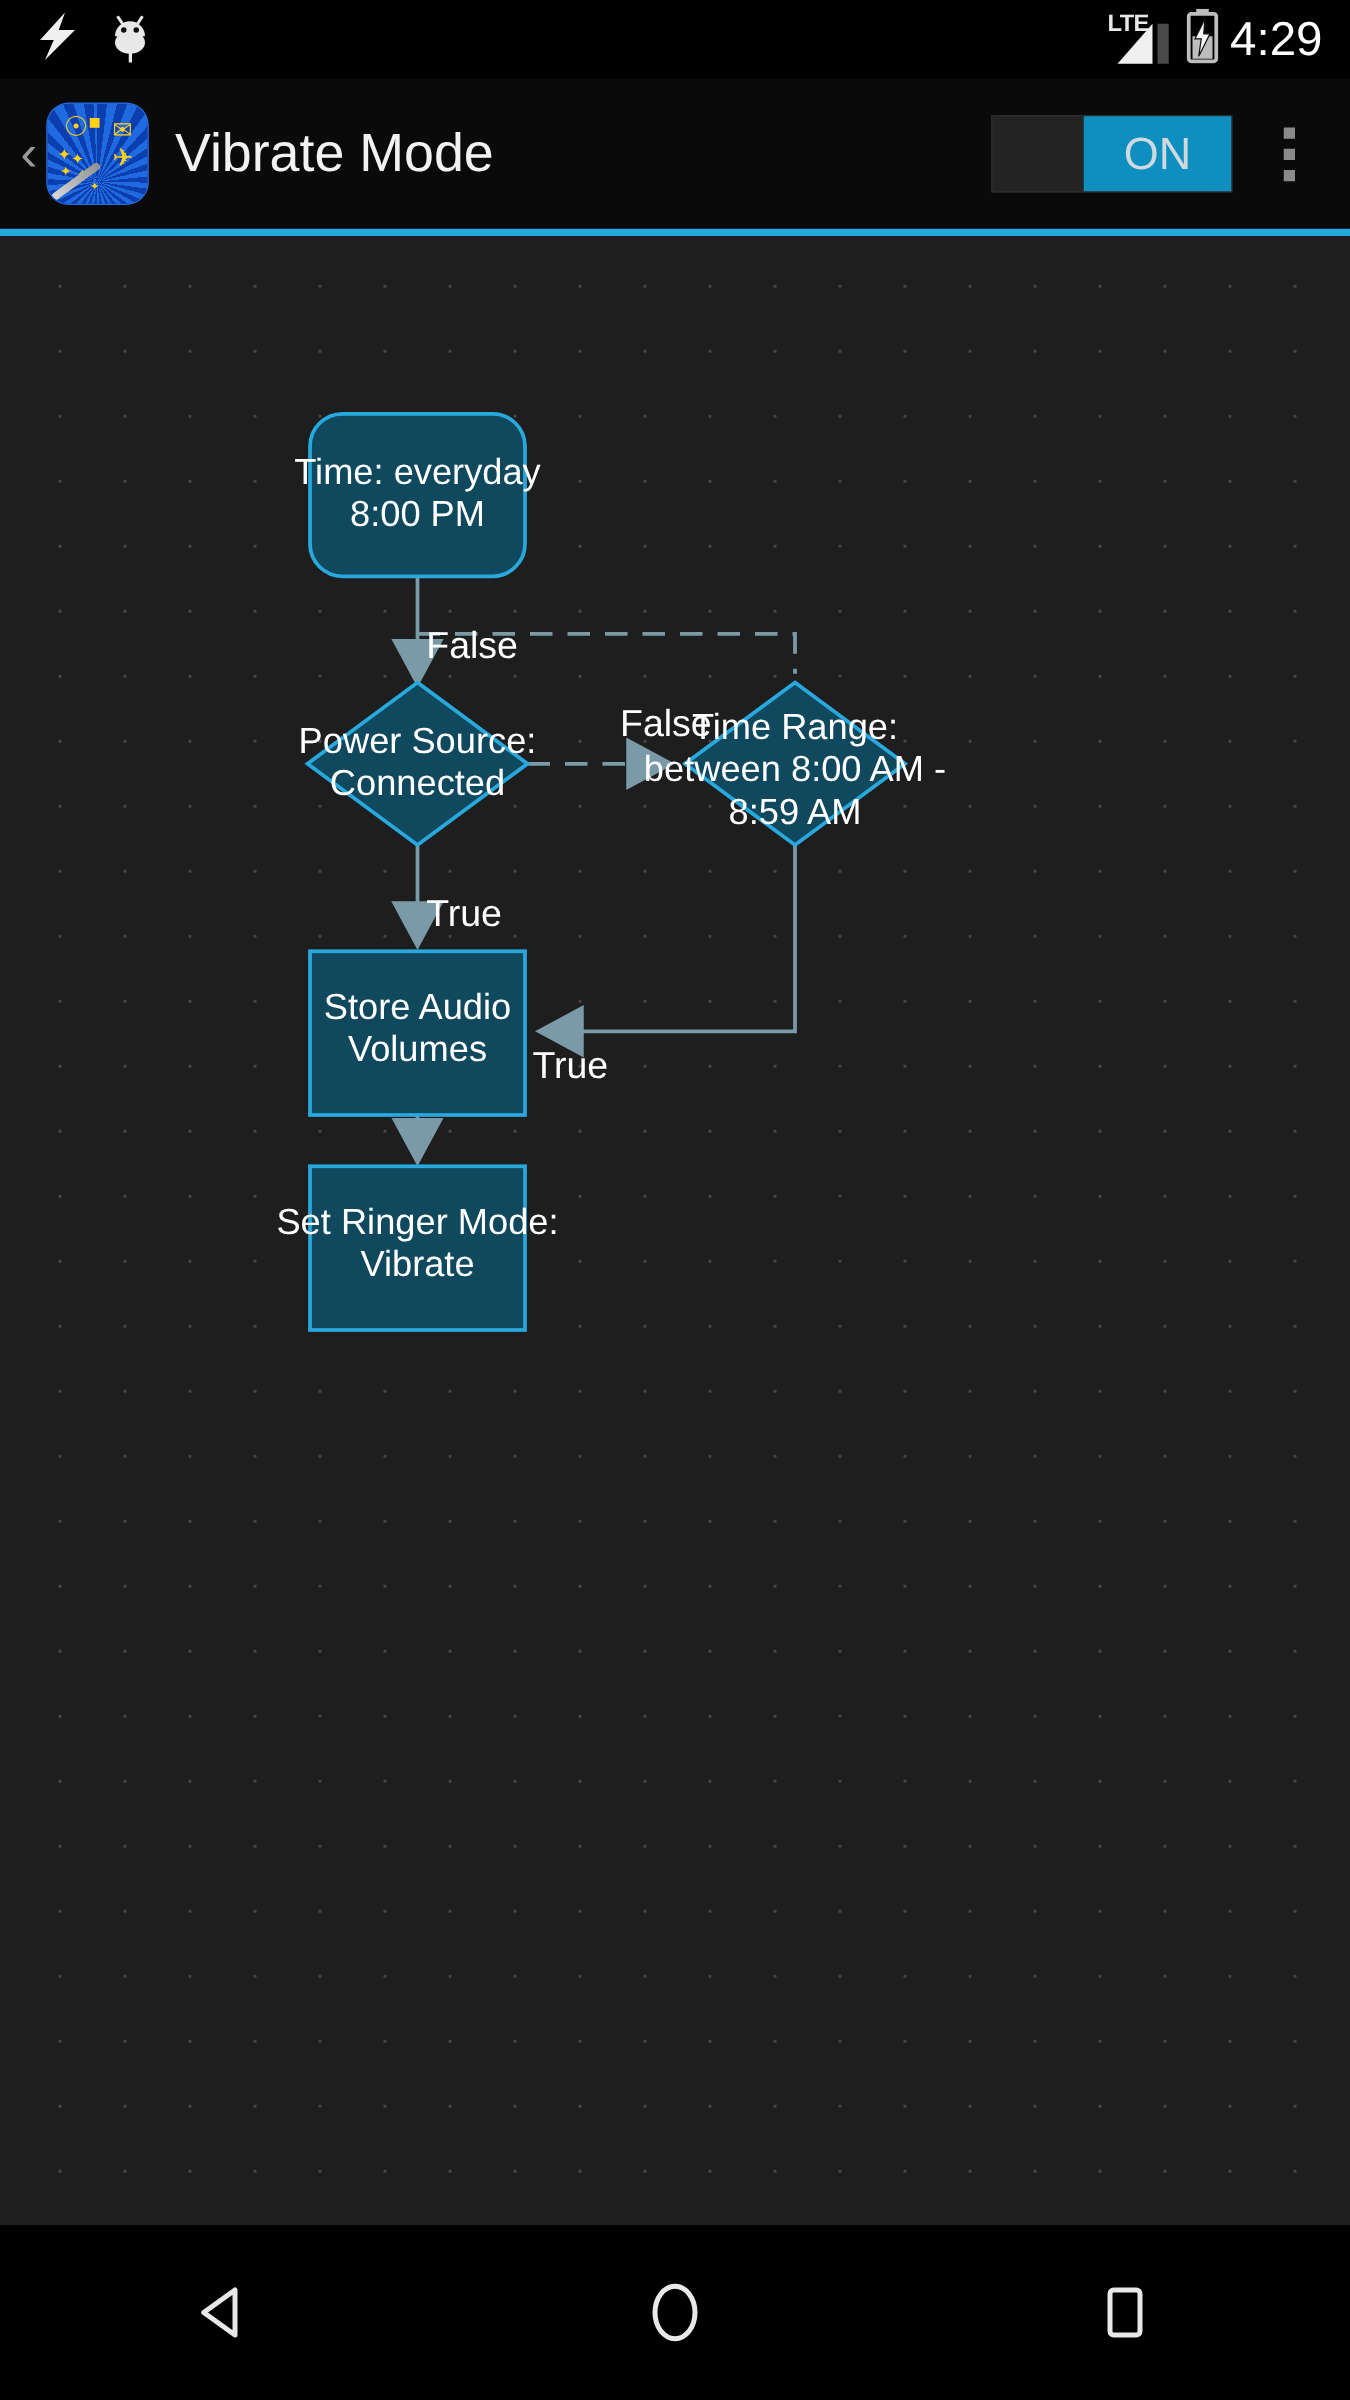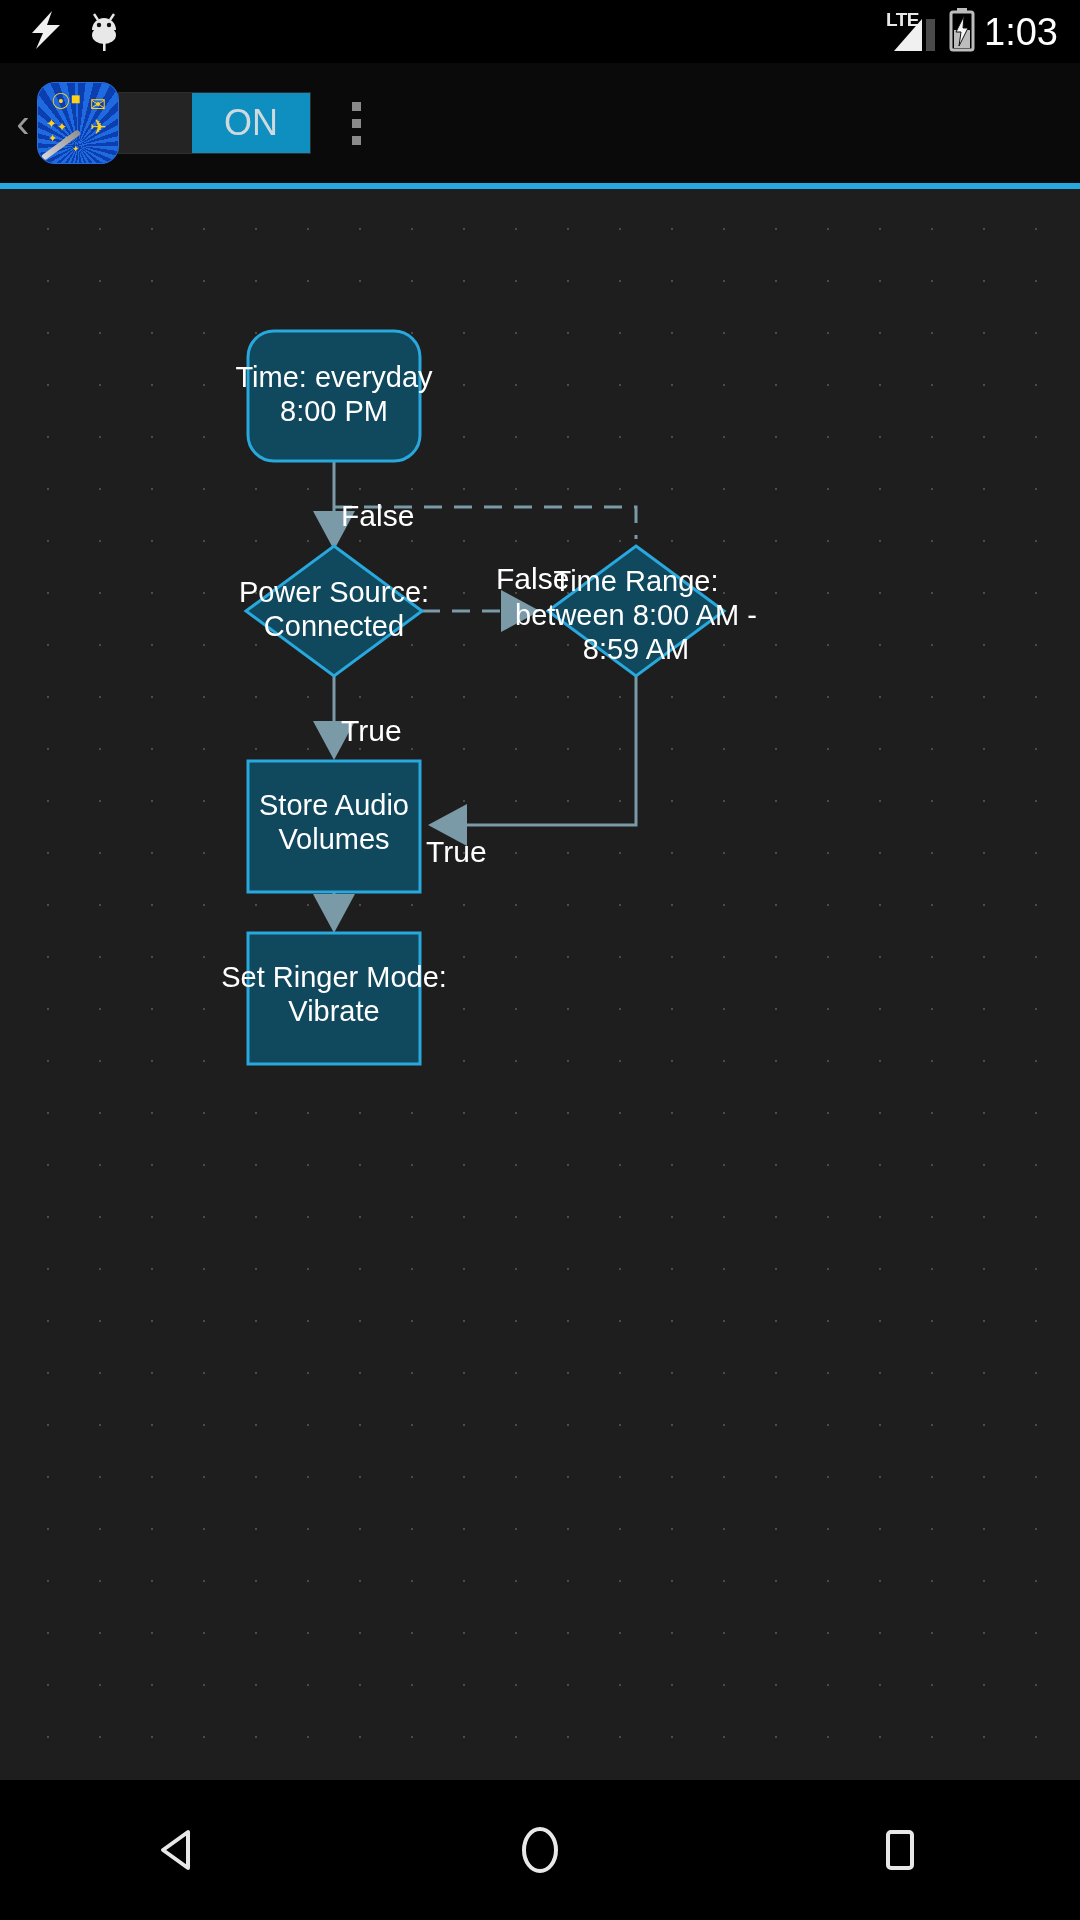--- a/index.html
+++ b/index.html
@@ -243,41 +243,42 @@
       </svg>
     </span>
     <span class="sb-icon">
       <svg width="28" height="44" viewBox="0 0 28 44">
         <rect x="9" y="0" width="10" height="4" fill="#bdbdbd"></rect>
         <rect x="3" y="4" width="22" height="38" rx="2" fill="none" stroke="#bdbdbd" stroke-width="3"></rect>
         <rect x="6" y="22" width="16" height="18" fill="#bdbdbd"></rect>
         <polygon points="16,8 8,24 13,24 11,38 20,20 15,20" fill="#f5f5f5" stroke="#111" stroke-width="1"></polygon>
       </svg>
     </span>
-    <span class="clock">1:03</span>
+    <span class="clock">4:29</span>
   </div>
 </div>
 
 <div class="action-bar">
   <div class="back-chevron">‹</div>
 
   <div class="app-icon">
     <div class="rays"></div>
     <div class="gl" style="left:13px;  top:8px;  font-size:22px;">☉</div>
     <div class="gl" style="left:33px;  top:6px;  font-size:19px;">⏹</div>
     <div class="gl" style="left:52px;  top:12px; font-size:19px;">✉</div>
     <div class="gl" style="left:52px;  top:34px; font-size:20px;">✈</div>
     <div class="gl" style="left:8px;   top:34px; font-size:13px;">✦</div>
     <div class="gl" style="left:19px;  top:38px; font-size:12px;">✦</div>
     <div class="gl" style="left:10px;  top:50px; font-size:11px;">✦</div>
     <div class="gl" style="left:24px;  top:52px; font-size:10px;">✦</div>
     <div class="gl" style="left:34px;  top:62px; font-size:9px;">✦</div>
     <div class="wand"></div>
   </div>
 
+  <div class="app-bar-title">Vibrate Mode</div>
 
   <div class="toggle">
     <div class="track-off"></div>
     <div class="thumb-on">ON</div>
   </div>
 
   <div class="overflow-menu">
     <i></i>
     <i></i>
     <i></i>

